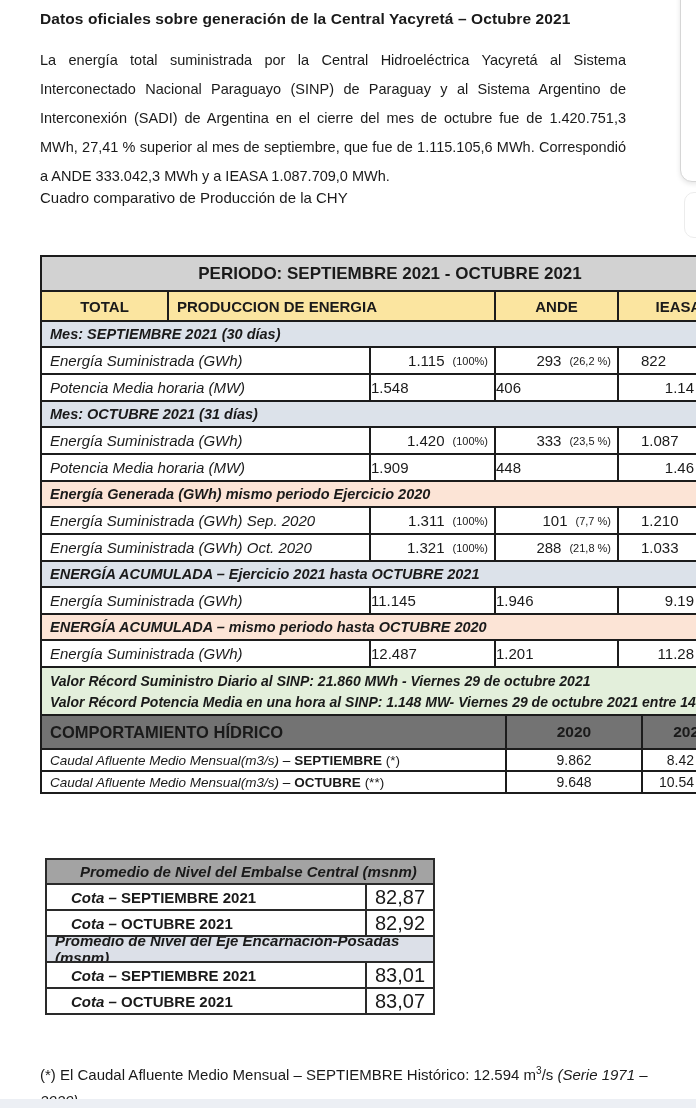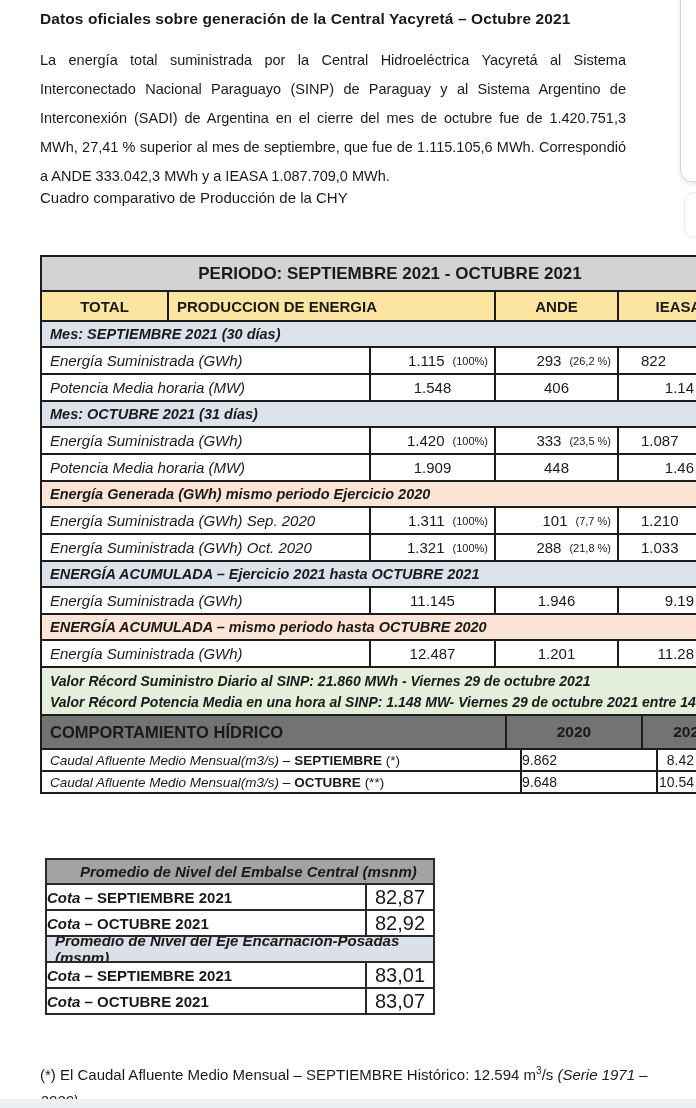--- a/index.html
+++ b/index.html
@@ -31,57 +31,57 @@
   .row-period .td{justify-content:center;font-size:17px;font-weight:bold;}
   .row-colhead{height:30px;}
   .row-colhead .td{background:#fbe5a0;font-weight:bold;font-size:15px;}
   .row-colhead .c-total,.row-colhead .c-ande,.row-colhead .c-ieasa{justify-content:center;}
   .row-section{height:26px;}
   .row-section .td{font-size:14.5px;font-weight:bold;font-style:italic;padding-left:8px;}
   .bg-blue{background:#dce2ea;}
   .bg-salmon{background:#fce4d6;}
   .row-data{height:27px;background:#fff;}
   .row-data .c-label{font-style:italic;font-size:15px;}
-  .num{justify-content:center;font-size:15px;gap:8px;}
+  .num{font-size:15px;gap:8px;}
   .num .pct{font-size:11px;white-space:nowrap;}
   .num.has-pct{justify-content:flex-end;padding-right:6px;}
   .ieasa-left{justify-content:flex-start !important;padding-left:22px;}
   .ieasa-right{justify-content:flex-end !important;padding-right:44px;}
 
   .records{height:48px;background:#e3efdb;box-sizing:border-box;
     border-top:2px solid #1c1c1c;padding:3px 0 0 8px;overflow:hidden;}
   .records div{font-size:14px;font-weight:bold;font-style:italic;line-height:21px;white-space:nowrap;}
 
   .row-hydrohead{height:34px;}
   .row-hydrohead .td{background:#737373;font-weight:bold;}
   .row-hydrohead .h-label{font-size:16.5px;}
   .row-hydrohead .h-2020,.row-hydrohead .h-2021{justify-content:center;font-size:15.5px;}
   .h-label{width:463px;padding-left:8px;}
   .h-2020{width:136px;}
   .h-2021{flex:1;}
   .row-hydro{height:22px;background:#fff;}
   .row-hydro .h-label{font-size:13.5px;font-style:italic;}
   .row-hydro .h-label b{font-style:normal;}
   .row-hydro .h-label .sfx{font-style:normal;}
-  .row-hydro .h-2020{font-size:14px;margin-left:15px;}
+  .row-hydro .h-2020{justify-content:center;font-size:14px;}
   .row-hydro .h-2021{font-size:14px;}
 
   
   .embalse{position:absolute;left:45px;top:858px;width:390px;
     border:2px solid #2a2a2a;box-sizing:border-box;background:#fff;}
   .embalse .tr{border-top:2px solid #2a2a2a;}
   .embalse .tr:first-child{border-top:none;}
   .embalse .td{border-left:2px solid #2a2a2a;}
   .embalse .td:first-child{border-left:none;}
   .e-head{height:23px;background:#a3a3a3;padding-left:25px;}
   .e-head .td{font-size:15px;font-weight:bold;font-style:italic;padding-left:8px;}
   .e-head2{height:26px;background:#dce0e8;}
   .e-head2 .td{font-size:15px;font-weight:bold;font-style:italic;padding-left:8px;}
   .e-row{height:26px;}
-  .e-label{width:318px;padding-left:0;font-size:15px;font-weight:bold;}
+  .e-label{width:318px;padding-left:24px;font-size:15px;font-weight:bold;}
   .e-label .it{font-style:italic;}
   .e-val{flex:1;justify-content:center;font-size:20px;text-align:right;}
 
   
   .footnote{position:absolute;left:40px;top:1058px;width:632px;
     font-size:15px;line-height:25.5px;}
   .footnote sup{font-size:10px;}
   .footnote .it{font-style:italic;}
 
   

